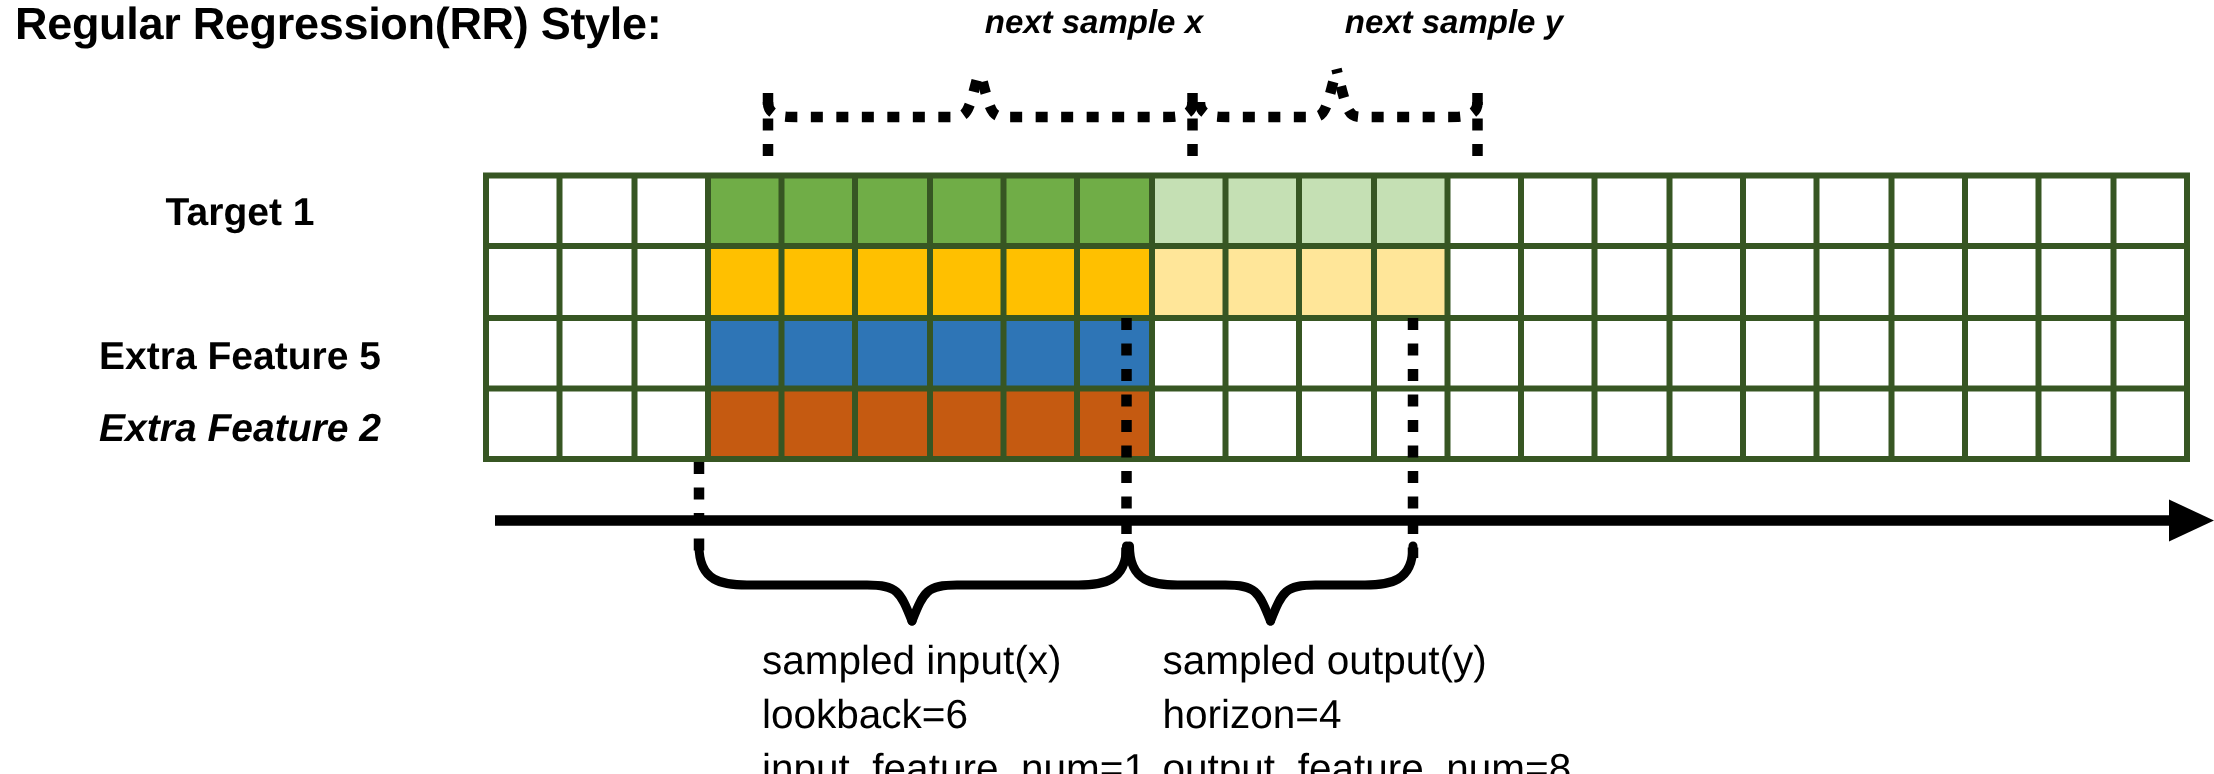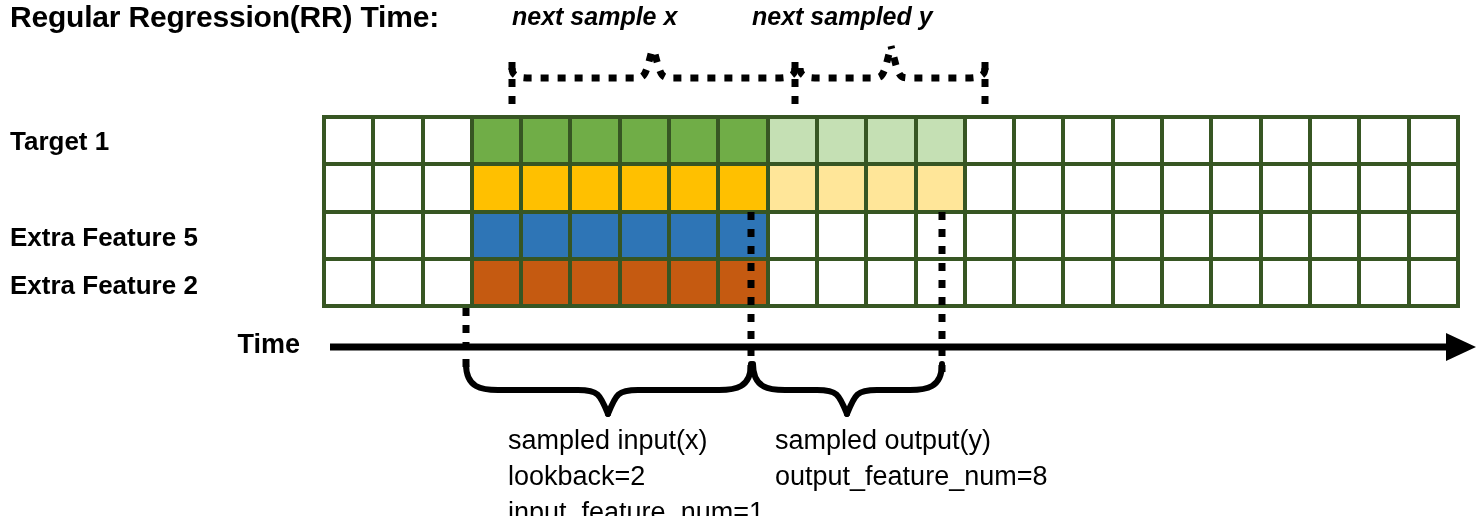--- a/index.html
+++ b/index.html
@@ -24,21 +24,21 @@
     font-size: 30px;
     font-weight: bold;
     color: #000000;
     letter-spacing: -0.2px;
     white-space: nowrap;
   }
   .row-label {
     position: absolute;
     right: 0;
     width: 300px;
-    text-align: left;
+    text-align: center;
     font-size: 26px;
     font-weight: bold;
     color: #000000;
     white-space: nowrap;
   }
   .labels-col {
     position: absolute;
     left: 0px;
     top: 0px;
     width: 310px;
@@ -83,50 +83,49 @@
   .svg-layer {
     position: absolute;
     left: 0;
     top: 0;
     width: 1476px;
     height: 516px;
     pointer-events: none;
   }
   .brace-label {
     position: absolute;
-    font-size: 25px;
+    font-size: 22px;
     font-style: italic;
     font-weight: bold;
     color: #000000;
     white-space: nowrap;
-    text-align: left;
+    text-align: right;
   }
   .bottom-note {
     position: absolute;
     font-size: 27px;
     color: #000000;
     line-height: 1.33;
     white-space: nowrap;
   }
   .bottom-note div { white-space: nowrap; }
 </style>
 </head>
 <body>
 
 <div id="page">
 
-  <div class="title">Regular Regression(RR) Time:</div>
+  <div class="title">Regular Regression(RR) Style:</div>
 
   <div class="labels-col">
     <div class="row-label" style="top:126px;">Target 1</div>
     <div class="row-label" style="top:222px;">Extra Feature 5</div>
-    <div class="row-label" style="top:270px;">Extra Feature 2</div>
+    <div class="row-label" style="top:270px;font-style:italic;">Extra Feature 2</div>
   </div>
 
-  <div class="time-label">Time</div>
 
   <div id="grid">
       <div class="grid-row">
         <div class="cell" style="background: rgb(255, 255, 255);"></div>
         <div class="cell" style="background: rgb(255, 255, 255);"></div>
         <div class="cell" style="background: rgb(255, 255, 255);"></div>
         <div class="cell" style="background: rgb(112, 173, 71);"></div>
         <div class="cell" style="background: rgb(112, 173, 71);"></div>
         <div class="cell" style="background: rgb(112, 173, 71);"></div>
         <div class="cell" style="background: rgb(112, 173, 71);"></div>
@@ -218,30 +217,31 @@
         <div class="cell" style="background: rgb(255, 255, 255);"></div>
         <div class="cell" style="background: rgb(255, 255, 255);"></div>
         <div class="cell" style="background: rgb(255, 255, 255);"></div>
         <div class="cell" style="background: rgb(255, 255, 255);"></div>
         <div class="cell" style="background: rgb(255, 255, 255);"></div>
         <div class="cell" style="background: rgb(255, 255, 255);"></div>
       </div>
     </div>
 
   <div class="brace-label" style="left:512px; top:2px; width:290px;">next sample x</div>
-  <div class="brace-label" style="left:752px; top:2px; width:290px;">next sampled y</div>
+  <div class="brace-label" style="left:752px; top:2px; width:290px;">next sample y</div>
 
   <div class="bottom-note" style="left:508px; top:423px;">
     <div>sampled input(x)</div>
-    <div>lookback=2</div>
+    <div>lookback=6</div>
     <div>input_feature_num=1</div>
   </div>
 
   <div class="bottom-note" style="left:775px; top:423px;">
     <div>sampled output(y)</div>
+    <div>horizon=4</div>
     <div>output_feature_num=8</div>
   </div>
 
   <svg class="svg-layer" viewBox="0 0 1476 516">
 
     <g>
       <line x1="330" y1="347" x2="1452" y2="347" stroke="#000000" stroke-width="7"></line>
       <path d="M 1476 347 L 1446 333 L 1446 361 Z" fill="#000000"></path>
     </g>
 

